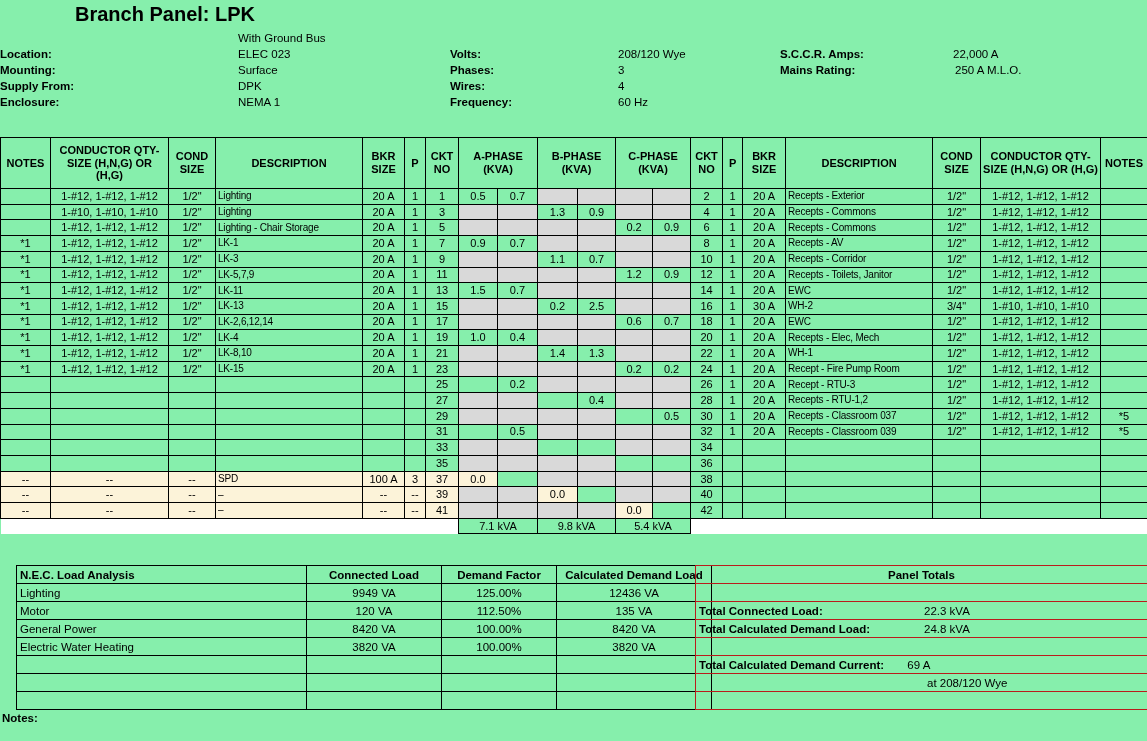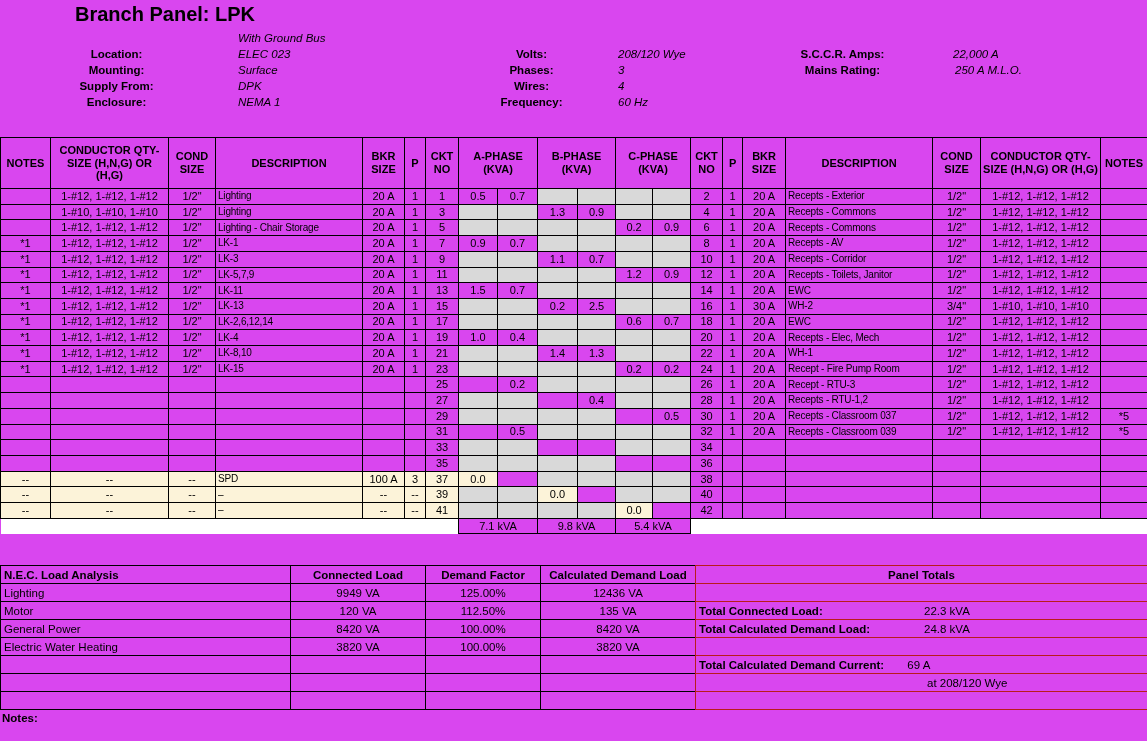--- a/index.html
+++ b/index.html
@@ -1,50 +1,50 @@
 <!DOCTYPE html>
 <html><head>
 <meta charset="utf-8">
 <style>
   * { box-sizing: border-box; }
   body { margin:0; background:#fff; font-family:"Liberation Sans","DejaVu Sans",sans-serif; color:#000; }
-  .page { position:relative; width:1147px; height:741px; background:#d946ef; overflow:hidden; }
+  .page { position:relative; width:1147px; height:741px; background:#86efac; overflow:hidden; }
 
   
   .title { position:absolute; left:75px; top:3px; font-size:20px; font-weight:bold; }
   .info-block { position:absolute; }
   .info-left  { left:0;   top:30px; }
   .info-mid   { left:450px; top:46px; }
   .info-right { left:780px; top:46px; }
   .info-row { display:flex; height:16px; line-height:16px; font-size:11.5px; }
-  .info-label { font-weight:bold; text-align:center; }
+  .info-label { font-weight:bold; text-align:left; }
   .info-left  .info-label { width:233px; }
   .info-mid   .info-label { width:163px; }
   .info-right .info-label { width:125px; }
-  .info-value { margin-left:5px;font-style:italic; }
+  .info-value { margin-left:5px; }
   .info-right .info-value { margin-left:48px; }
   .info-right .ind { margin-left:50px; }
 
   
   table { border-collapse:collapse; table-layout:fixed; }
   .main-table { position:absolute; left:0; top:137px; width:1147px; }
   .main-table th, .main-table td { border:1px solid #000; padding:0 2px; overflow:hidden; }
   .main-table th { font-size:11px; font-weight:bold; text-align:center; line-height:1.15; height:51px; white-space:normal; vertical-align:middle; }
   .main-table td { font-size:11px; text-align:center; white-space:nowrap; line-height:1; vertical-align:middle; }
   .main-table tbody tr { height:15.71px;padding-left:28px; }
   td.al { text-align:left; }
   td.desc { font-size:10px; letter-spacing:-0.2px; }
   .sh { background:#D9D9D9; }
   .cr { background:#FCF3D9; }
   tr.totals-row { height:15px; }
   tr.totals-row td { font-size:11px; }
   td.nob { border:none; background:#fff; }
 
   
-  .nec-table { position:absolute; left:0; top:565px; width:695px; }
+  .nec-table { position:absolute; left:16px; top:565px; width:695px; }
   .nec-table th, .nec-table td { border:1px solid #000; padding:0 3px; font-size:11.5px; overflow:hidden; white-space:nowrap; }
   .nec-table tr { height:18px; }
   .nec-table th { font-weight:bold; text-align:center; }
   .nec-table th.al, .nec-table td.al { text-align:left; }
   .nec-table td { text-align:center; }
 
   .pt-table { position:absolute; left:695px; top:565px; width:452px; }
   .pt-table td { border:1px solid #b91c1c; padding:0 3px; font-size:11.5px; white-space:nowrap; overflow:hidden; vertical-align:middle; }
   .pt-table tr { height:18px; }
   .pt-title { font-weight:bold; text-align:center; }

